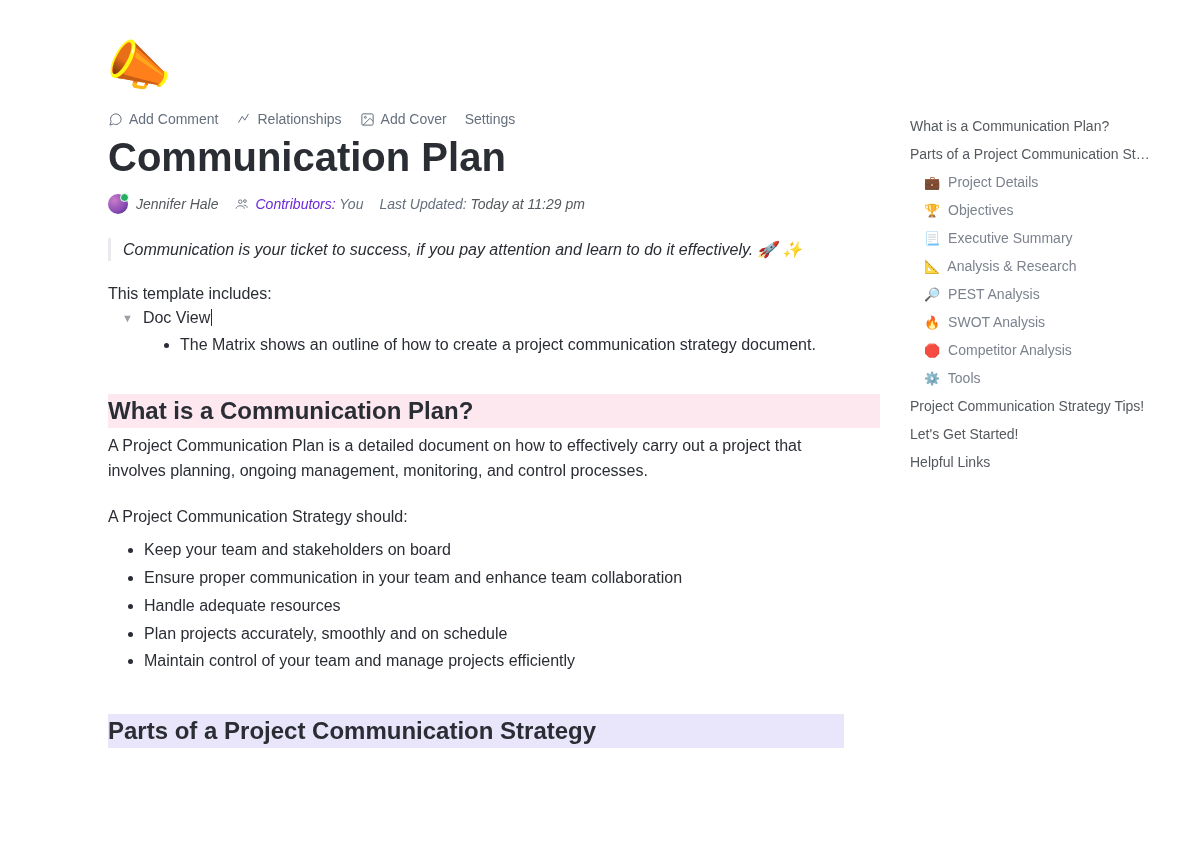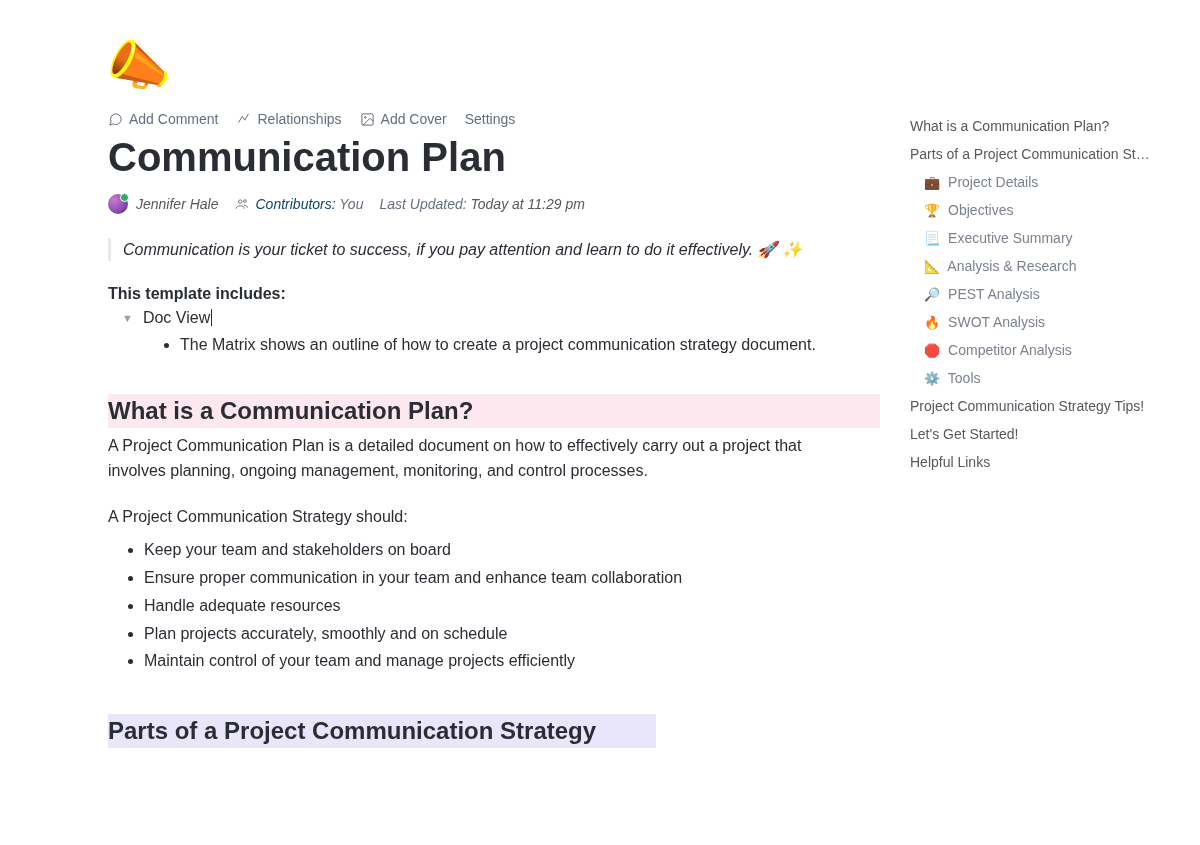--- a/index.html
+++ b/index.html
@@ -70,34 +70,34 @@
     background: radial-gradient(circle at 30% 30%, #c97cc9, #8a4bb5 60%, #3a2a6a);
     display:inline-block;
     position:relative;
   }
   .avatar::after{
     content:"";
     position:absolute; top:-1px; right:-1px; width:7px; height:7px;
     background:#27ae60; border:1.5px solid #fff; border-radius:50%;
   }
   .meta-author { color:#54595e; font-weight:500; display:flex; align-items:center; gap:8px;}
-  .meta-contrib-label { color:#0c4a6e; font-weight:500;}
+  .meta-contrib-label { color:#6d28d9; font-weight:500;}
   .meta-contrib { display:flex; align-items:center; gap:7px;}
   .people-icon{width:14px;height:14px;stroke:#656f7d;fill:none;stroke-width:1.6;}
   .meta-updated-val{ color:#54595e; font-weight:500;}
   .quote {
     border-left: 3px solid #e8eaed;
     padding: 2px 0 2px 12px;
     margin-bottom: 24px;
     font-style: italic;
     color: #2a2e34;
     font-size: 16px;
   }
   .includes-head {
-    font-weight: 700;
+    font-weight: 400;
     font-size: 16px;
     margin-bottom: 6px;
   }
   .docview-row{
     display:flex; align-items:center; gap:10px;
     padding-left:14px;
     font-size:16px;
     color:#2a2e34;
     margin-bottom:6px;
   }
@@ -214,21 +214,21 @@
     <div class="body-text">A Project Communication Plan is a detailed document on how to effectively carry out a project that involves planning, ongoing management, monitoring, and control processes.</div>
     <div class="body-text" style="margin-bottom:8px;">A Project Communication Strategy should:</div>
     <ul class="bullets tight">
       <li>Keep your team and stakeholders on board</li>
       <li>Ensure proper communication in your team and enhance team collaboration</li>
       <li>Handle adequate resources</li>
       <li>Plan projects accurately, smoothly and on schedule</li>
       <li>Maintain control of your team and manage projects efficiently</li>
     </ul>
 
-    <h2 class="section-header hl-purple" style="margin-top:30px; width:548px;">Parts of a Project Communication Strategy</h2>
+    <h2 class="section-header hl-purple" style="margin-top:30px; width:736px;">Parts of a Project Communication Strategy</h2>
   </div>
 
   <div class="sidebar">
     <div class="toc-item">What is a Communication Plan?</div>
     <div class="toc-item" style="max-width:258px;">Parts of a Project Communication St…</div>
     <div id="toc-sub-holder">
         <div class="toc-item toc-sub"><span class="emoji">💼</span> Project Details</div>
         <div class="toc-item toc-sub"><span class="emoji">🏆</span> Objectives</div>
         <div class="toc-item toc-sub"><span class="emoji">📃</span> Executive Summary</div>
         <div class="toc-item toc-sub"><span class="emoji">📐</span> Analysis &amp; Research</div>

